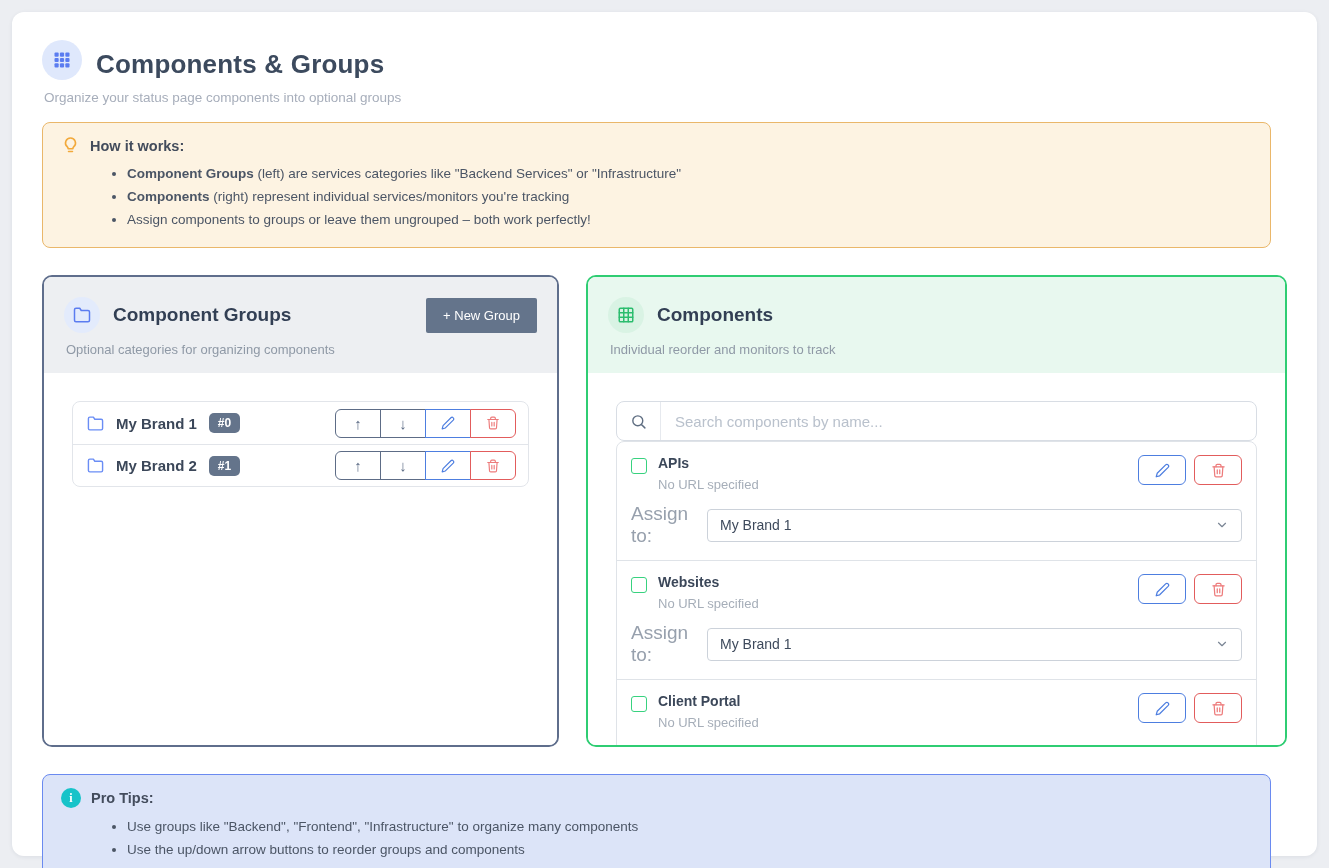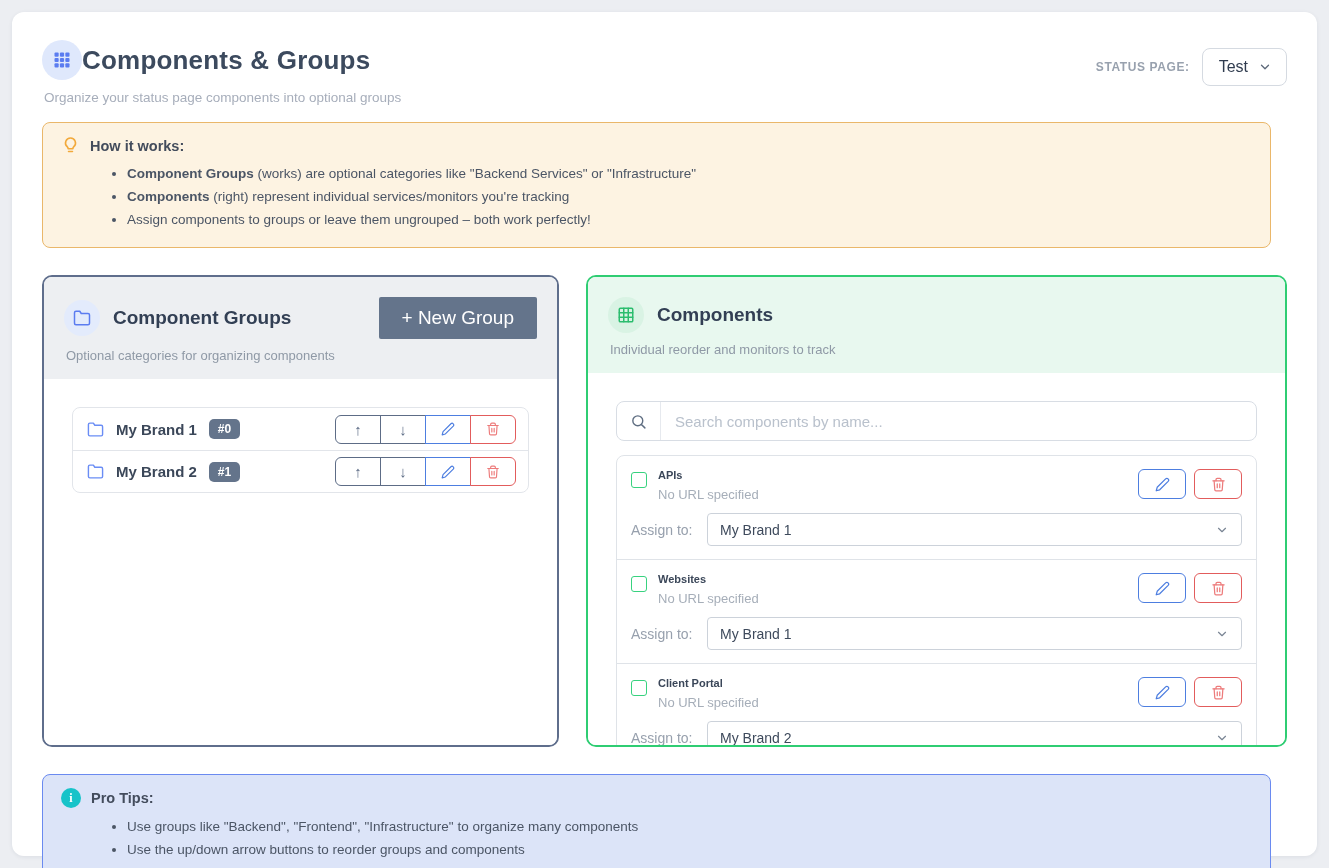--- a/index.html
+++ b/index.html
@@ -10,21 +10,21 @@
     color:#3c4a5e;
     overflow:hidden;
   }
   .card {
     margin:12px; height:844px; background:#ffffff; border-radius:12px;
     box-shadow:0 1px 4px rgba(30,40,60,.08);
     padding:16px; position:relative;
   }
   
   .topbar { display:flex; justify-content:space-between; align-items:flex-start; padding:12px 14px 0 14px; }
-  .title-row { display:flex; align-items:center; }
+  .title-row { display:flex; align-items:flex-end; gap:14px; }
   .app-icon-circle {
     width:40px; height:40px; border-radius:50%; background:#dfe8fc;
     display:flex; align-items:center; justify-content:center; flex:0 0 auto;
   }
   h1.page-title { font-size:26px; font-weight:700; color:#3c4a5e; letter-spacing:.2px; }
   .page-subtitle { font-size:13.5px; color:#a7aebb; margin:10px 0 0 2px; }
   .statuspage { display:flex; align-items:center; gap:12px; margin-top:8px; }
   .statuspage-label { font-size:12px; color:#98a1ae; letter-spacing:.6px; font-weight:600; }
   .statuspage-select {
     display:flex; align-items:center; gap:10px; background:#fff;
@@ -53,64 +53,64 @@
   .panel.components { flex:1; border:2px solid #2fcd73; }
   .panel-header { padding:20px 20px 16px 20px; }
   .panel.groups .panel-header { background:#edeff2; }
   .panel.components .panel-header { background:#e8f8ef; }
   .panel-header-row { display:flex; align-items:center; gap:13px; }
   .panel-icon-circle { width:36px; height:36px; border-radius:50%; display:flex; align-items:center; justify-content:center; flex:0 0 auto; }
   .panel.groups .panel-icon-circle { background:#e3ebfc; }
   .panel.components .panel-icon-circle { background:#d9f3e4; }
   .panel-title { font-size:19px; font-weight:600; color:#323f54; flex:1; }
   .panel-sub { font-size:13px; color:#8f99a6; margin:9px 0 0 2px; }
-  .btn { border:none; border-radius:2px; color:#fff; font-size:19px; padding:10px 23px; cursor:pointer; font-family:inherit; }
+  .btn { border:none; border-radius:2px; color:#fff; font-size:13px; padding:10px 17px; cursor:pointer; font-family:inherit; }
   .btn.slate { background:#64748b; }
   .btn.green { background:#2ecc71; }
   .panel-body { background:#fff; padding:28px; flex:1; overflow:hidden; }
   
   .glist { border:1px solid #e2e5ea; border-radius:8px; }
   .group-row { display:flex; align-items:center; padding:7px 12px 7px 14px; height:42px; }
   .group-row + .group-row { border-top:1px solid #e2e5ea; }
   .group-name { font-size:15px; font-weight:700; color:#3b4759; margin:0 12px 0 12px; }
   .badge { background:#64748b; color:#fff; font-size:12px; font-weight:600; border-radius:5px; padding:3px 9px; }
   .spacer { flex:1; }
   .seg-group { display:flex; }
   .seg-btn {
     width:46px; height:29px; background:#fff; display:flex; align-items:center; justify-content:center;
     cursor:pointer; margin-left:-1px; font-size:15px; border:1px solid #5d6c86; color:#5d6c86;
   }
   .seg-btn:first-child { border-radius:6px 0 0 6px; margin-left:0; }
   .seg-btn:last-child { border-radius:0 6px 6px 0; }
   .seg-btn.edit { border-color:#4d7ee0; color:#4d7ee0; z-index:2; }
   .seg-btn.del  { border-color:#e25c5c; color:#ed7b7b; z-index:3; }
   
-  .search-group { display:flex; border:1px solid #d8dde4; border-radius:8px; height:40px; overflow:hidden; margin-bottom:14px; }
+  .search-group { display:flex; border:1px solid #d8dde4; border-radius:8px; height:40px; overflow:hidden; }
   .search-icon-cell { width:44px; display:flex; align-items:center; justify-content:center; border-right:1px solid #e6e9ee; }
   .search-group input {
     flex:1; border:none; outline:none; font-size:15px; padding:0 14px; color:#3e4a5c;
     font-family:inherit; background:transparent;
   }
   .search-group input::placeholder { color:#b9c1cc; }
   .clist { border:1px solid #dfe3e8; border-radius:8px; }
   .comp-row { padding:13px 14px 13px 14px; }
   .comp-row + .comp-row { border-top:1px solid #dfe3e8; }
   .comp-top { display:flex; align-items:flex-start; }
   .checkbox { width:16px; height:16px; border:1.5px solid #38d27f; border-radius:3px; background:#fff; margin-top:3px; cursor:pointer; flex:0 0 auto; }
   .comp-info { margin-left:11px; }
-  .comp-name { font-size:11px; font-weight:700; color:#3b4759; }
+  .comp-name { font-size:14px; font-weight:700; color:#3b4759; }
   .comp-url { font-size:13px; color:#a6aeb9; margin-top:6px; }
   .icon-btn {
     width:48px; height:30px; border-radius:6px; background:#fff; display:flex; align-items:center;
     justify-content:center; cursor:pointer;
   }
   .icon-btn.edit { border:1px solid #4d7ee0; }
   .icon-btn.del  { border:1px solid #e25c5c; margin-left:8px; }
   .comp-bottom { display:flex; align-items:center; margin-top:11px; }
-  .assign-label { font-size:14px; color:#97a0ad; width:76px; flex:0 0 auto; }
+  .assign-label { font-size:19px; color:#97a0ad; width:76px; flex:0 0 auto; }
   .assign-select {
     flex:1; height:33px; border:1px solid #ccd2da; border-radius:4px; background:#fff;
     display:flex; align-items:center; justify-content:space-between; padding:0 12px; cursor:pointer;
   }
   .assign-select .val { font-size:14px; color:#3e4a5c; }
   svg { display:block; }
 </style>
 </head>
 <body>
 
@@ -129,45 +129,34 @@
               <rect x="16" y="9.5" width="5" height="5" rx="1.2"></rect>
             <rect x="3" y="16" width="5" height="5" rx="1.2"></rect>
               <rect x="9.5" y="16" width="5" height="5" rx="1.2"></rect>
               <rect x="16" y="16" width="5" height="5" rx="1.2"></rect>
           </svg>
         </div>
         <h1 class="page-title">Components &amp; Groups</h1>
       </div>
       <div class="page-subtitle">Organize your status page components into optional groups</div>
     </div>
-    <div class="statuspage">
-      <span class="statuspage-label">STATUS PAGE:</span>
-      <div class="statuspage-select">
-        <span class="val">Test</span>
-        <span>
-          <svg width="14" height="14" viewBox="0 0 24 24" fill="none" stroke="#5c6879" stroke-width="2.2" stroke-linecap="round" stroke-linejoin="round">
-              <polyline points="6 9 12 15 18 9"></polyline>
-            </svg>
-        </span>
-      </div>
-    </div>
   </div>
 
   <div class="infobox orange">
     <div class="infobox-head">
       <span>
         <svg width="19" height="19" viewBox="0 0 24 24" fill="none" stroke="#f2a93b" stroke-width="2" stroke-linecap="round" stroke-linejoin="round">
           <path d="M12 2.5a6.3 6.3 0 0 0-4.2 11c.7.66 1.2 1.5 1.2 2.5h6c0-1 .5-1.84 1.2-2.5a6.3 6.3 0 0 0-4.2-11z"></path>
           <path d="M9.5 19.5h5"></path>
         </svg>
       </span>
       <span class="infobox-title">How it works:</span>
     </div>
     <ul>
-      <li><span class="b">Component Groups</span><span> (works) are optional categories like "Backend Services" or "Infrastructure"</span></li>
+      <li><span class="b">Component Groups</span><span> (left) are services categories like "Backend Services" or "Infrastructure"</span></li>
       <li><span class="b">Components</span><span> (right) represent individual services/monitors you're tracking</span></li>
       <li><span class="b"></span><span>Assign components to groups or leave them ungrouped – both work perfectly!</span></li>
     </ul>
   </div>
 
   <div class="panels">
 
     <div class="panel groups">
       <div class="panel-header">
         <div class="panel-header-row">

